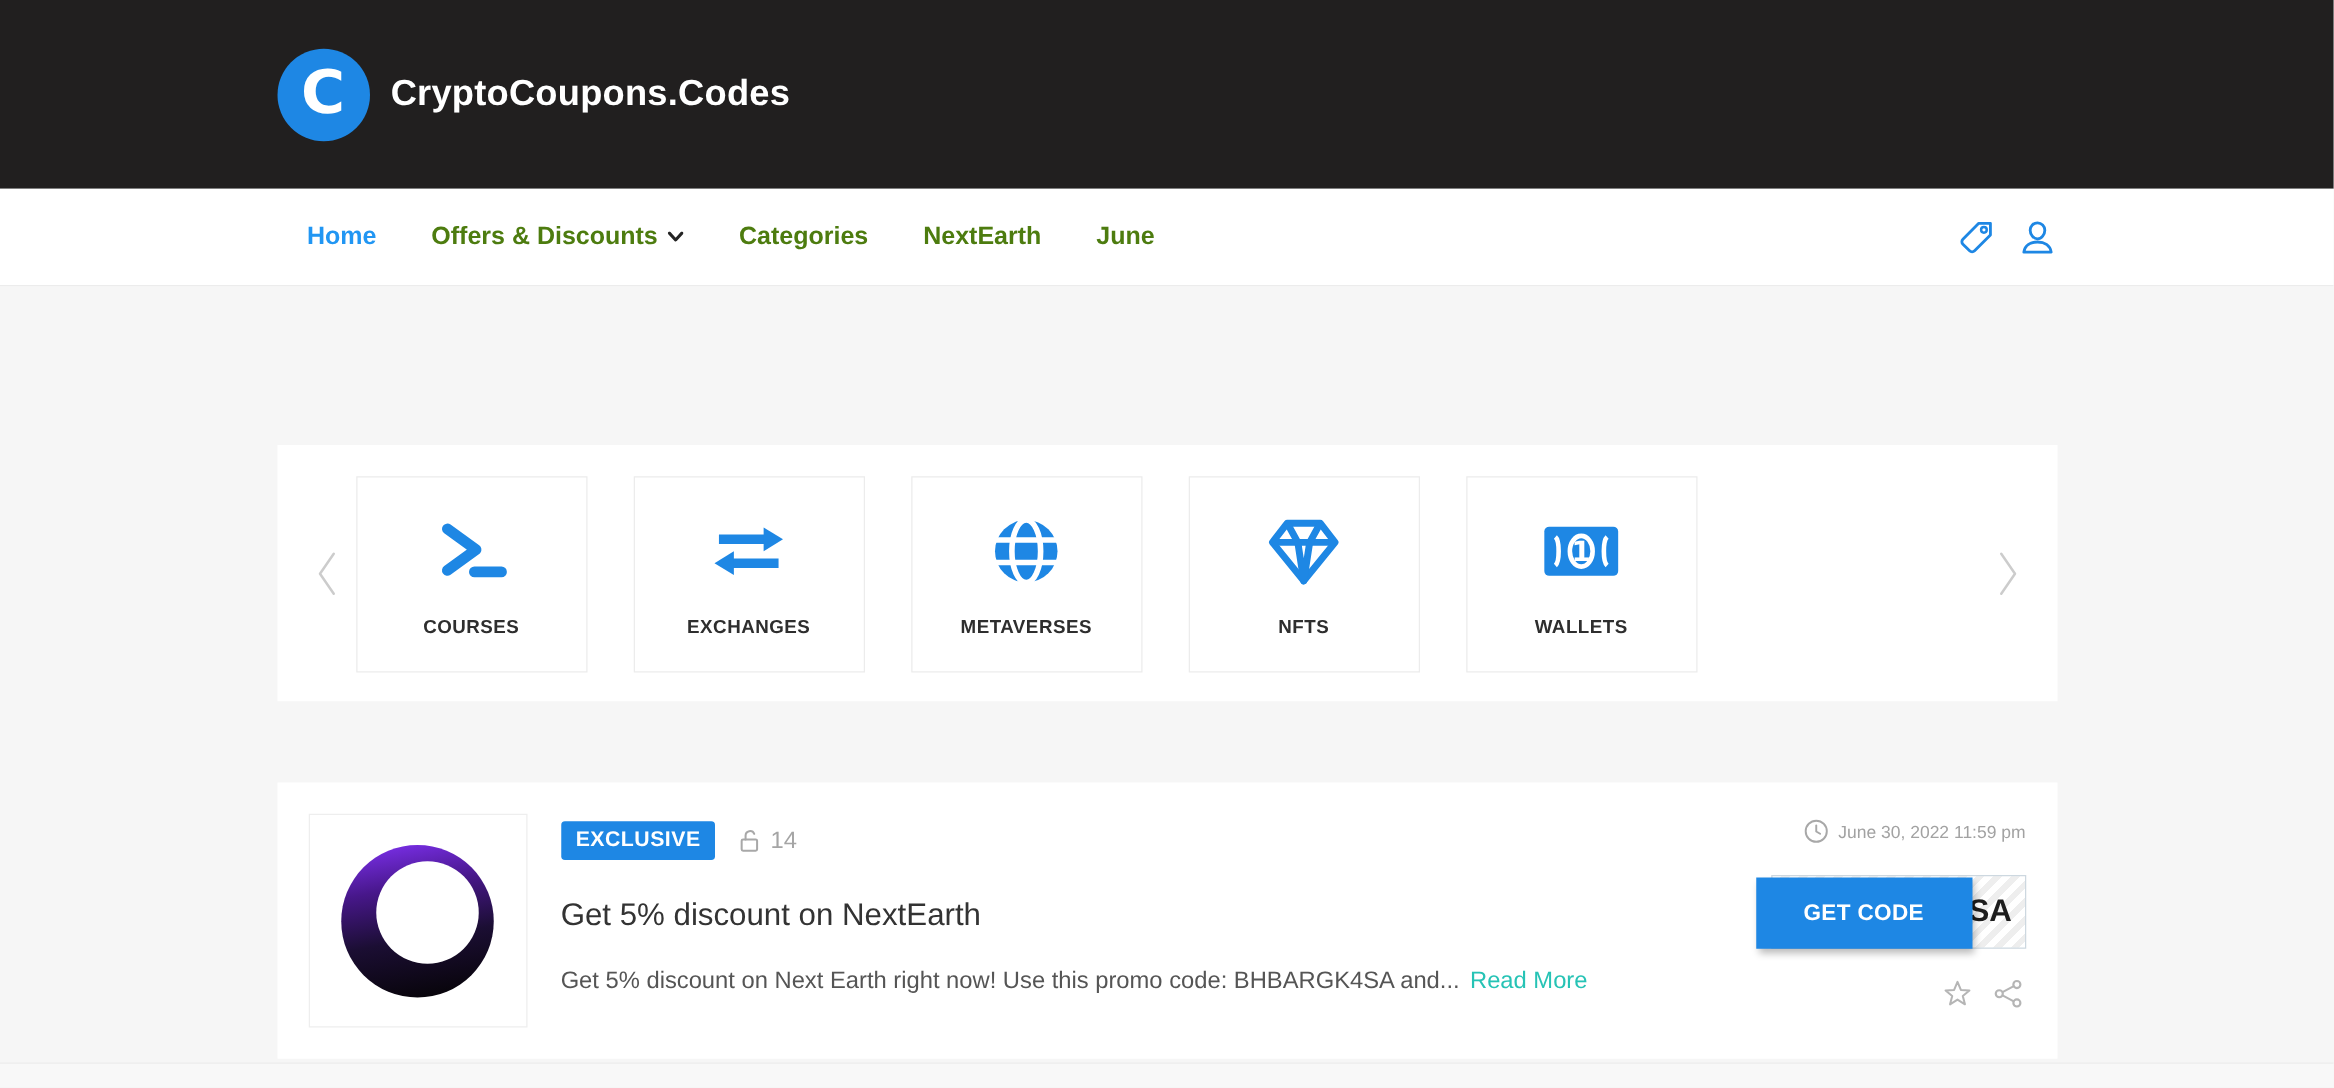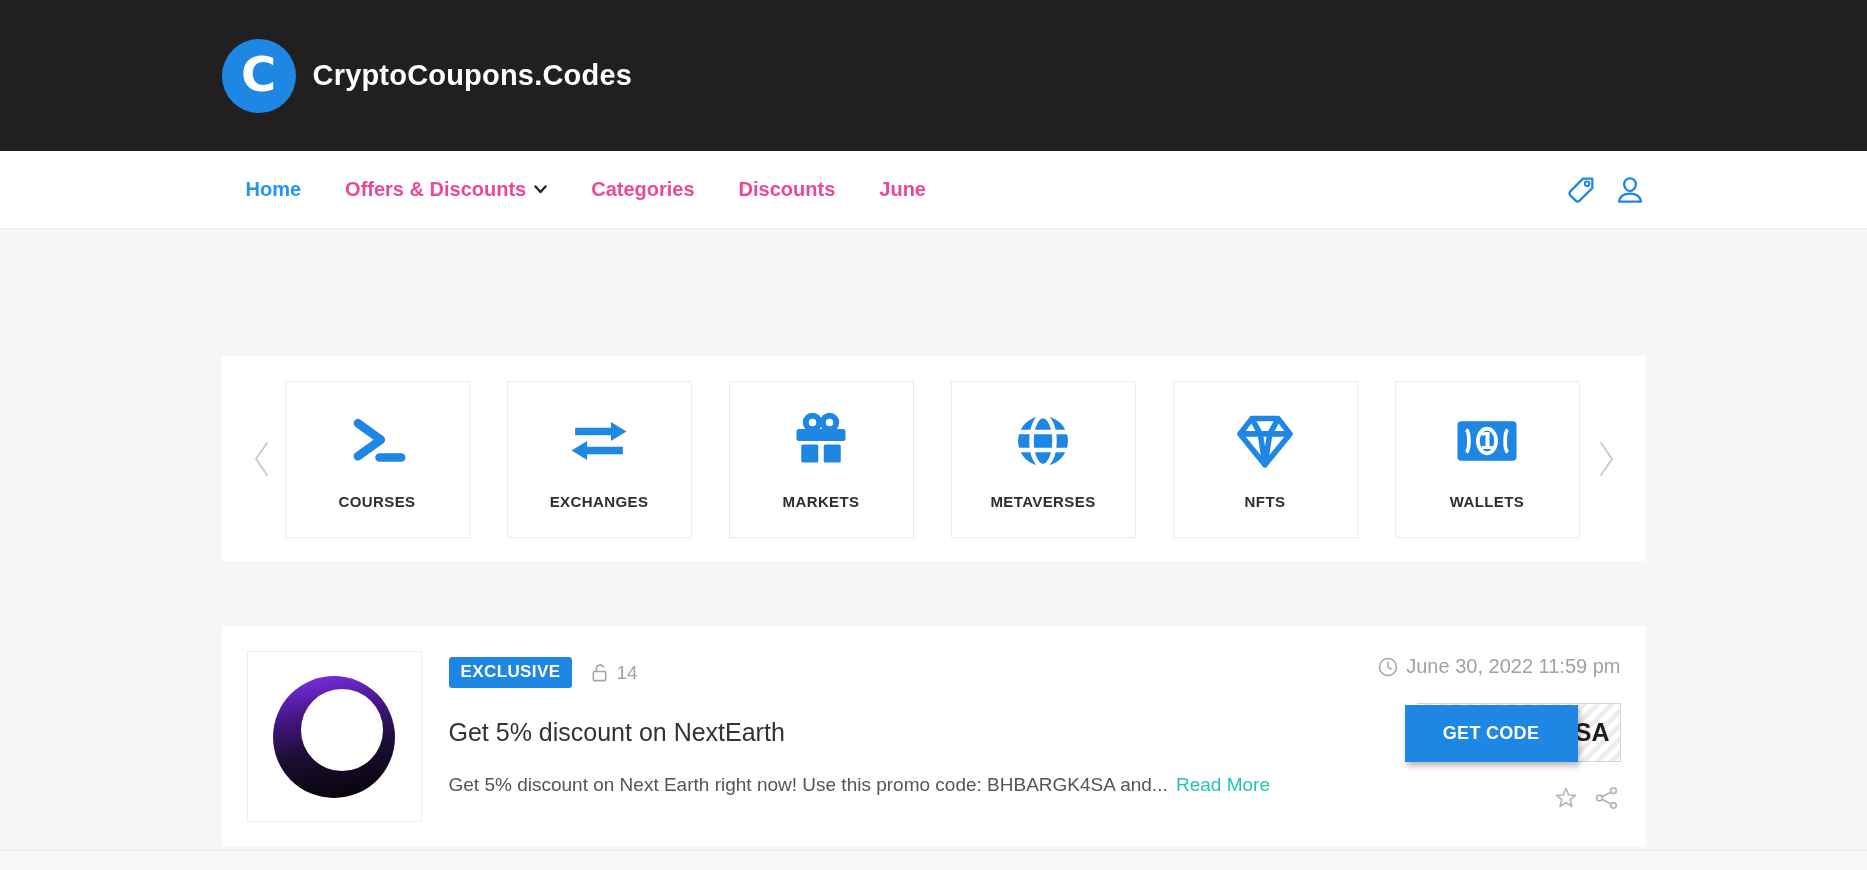--- a/index.html
+++ b/index.html
@@ -21,21 +21,21 @@
     display:flex; align-items:center; justify-content:center;
     color:#fff; font-size:48px; font-weight:bold; font-family:"DejaVu Sans",sans-serif;
     padding-bottom:4px;
   }
   .site-title { color:#fff; font-size:29px; font-weight:bold; letter-spacing:.2px; }
 
   
   .main-nav { height:78px; background:#fff; border-bottom:1px solid #ececec; }
   .nav-inner { display:flex; align-items:center; height:100%; }
   .nav-items { display:flex; align-items:center; gap:44px;padding-left:24px; }
-  .nav-item { font-size:20px; font-weight:600; color:#ec4899; cursor:pointer; display:flex; align-items:center; gap:8px; text-decoration:none; }
+  .nav-item { font-size:20px; font-weight:600; color:#4d7c0f; cursor:pointer; display:flex; align-items:center; gap:8px; text-decoration:none; }
   .nav-item.active { color:#2196f3; }
   .nav-icons { margin-left:auto; display:flex; align-items:center; gap:17px; }
   .nav-icons span { display:inline-flex; cursor:pointer; }
 
   
   .panel {
     margin-top:127px; background:#fff; position:relative;
     padding:25px 0 23px; height:205px;
   }
   .cards { display:flex; gap:37px; padding-left:63px; }
@@ -70,21 +70,21 @@
   .badge {
     background:#1e87e4; color:#fff; font-size:17px; font-weight:bold;
     padding:5px 12px 6px; border-radius:3px; letter-spacing:.4px;
   }
   .uses { display:flex; align-items:center; gap:7px; color:#a5a5a5; font-size:19px; }
   .coupon-title { margin:30px 0 0; font-size:25px; font-weight:normal; color:#333; }
   .coupon-desc { margin:27px 0 0; font-size:19px; color:#555; }
   .read-more { color:#26c3b5; cursor:pointer; text-decoration:none; margin-left:3px; }
 
   .coupon-right { width:242px; flex:0 0 auto; display:flex; flex-direction:column; align-items:flex-end; padding-top:4px; }
-  .date-row { display:flex; align-items:center; gap:8px; color:#a2a2a2; font-size:20px; white-space:nowrap; }
+  .date-row { display:flex; align-items:center; gap:8px; color:#a2a2a2; font-size:14px; white-space:nowrap; }
   .getcode-widget { position:relative; width:216px; height:60px; margin-top:25px; }
   .code-strip {
     position:absolute; left:12px; right:0; top:0; bottom:1px;
     background:repeating-linear-gradient(135deg,#ffffff 0 5px,#eeeeee 5px 10px);
     border:1px solid #cdd8e0;
     display:flex; align-items:center; justify-content:flex-end;
     padding-right:10px; font-size:25px; font-weight:bold; color:#1d1d1d;
   }
   .getcode-btn {
     position:absolute; left:0; top:2px; width:173px; height:57px;
@@ -118,21 +118,21 @@
   <div class="container nav-inner">
     <div class="nav-items">
       <a class="nav-item active">Home</a>
       <a class="nav-item">
         <span>Offers &amp; Discounts</span>
         <svg width="13" height="9" viewBox="0 0 13 9">
             <polyline points="1.5,1.5 6.5,7 11.5,1.5" fill="none" stroke="#242424" stroke-width="2.4" stroke-linecap="round" stroke-linejoin="round"></polyline>
           </svg>
       </a>
       <a class="nav-item">Categories</a>
-      <a class="nav-item">Discounts</a>
+      <a class="nav-item">NextEarth</a>
       <a class="nav-item">June</a>
     </div>
     <div class="nav-icons">
       <span>
         <svg width="32" height="32" viewBox="0 0 24 24">
             <path d="M20.5 3.5h-7L4 13a2.1 2.1 0 0 0 0 3l4 4a2.1 2.1 0 0 0 3 0l9.5-9.5v-7z" fill="none" stroke="#1e87e4" stroke-width="1.7" stroke-linejoin="round"></path>
             <circle cx="16.6" cy="7.4" r="1.7" fill="none" stroke="#1e87e4" stroke-width="1.5"></circle>
           </svg>
       </span>
       <span>
@@ -169,32 +169,20 @@
           <svg width="62" height="44" viewBox="0 0 26 18">
               <line x1="3" y1="5" x2="18.5" y2="5" stroke="#1e87e4" stroke-width="3.2"></line>
               <polygon points="18,1 24.5,5 18,9" fill="#1e87e4"></polygon>
               <line x1="23" y1="13" x2="7.5" y2="13" stroke="#1e87e4" stroke-width="3.2"></line>
               <polygon points="8,9 1.5,13 8,17" fill="#1e87e4"></polygon>
             </svg>
         </span>
         <span class="cat-label">EXCHANGES</span>
       </div>
 
-      <div class="cat-card">
-        <span class="cat-icon">
-          <svg width="60" height="60" viewBox="0 0 24 24">
-              <circle cx="8.6" cy="4.6" r="2.7" fill="none" stroke="#1e87e4" stroke-width="2.4"></circle>
-              <circle cx="15.4" cy="4.6" r="2.7" fill="none" stroke="#1e87e4" stroke-width="2.4"></circle>
-              <rect x="2.2" y="7.2" width="19.6" height="4.8" rx="1" fill="#1e87e4"></rect>
-              <rect x="4.1" y="13.4" width="6.8" height="7.2" rx="0.6" fill="#1e87e4"></rect>
-              <rect x="13.1" y="13.4" width="6.8" height="7.2" rx="0.6" fill="#1e87e4"></rect>
-            </svg>
-        </span>
-        <span class="cat-label">MARKETS</span>
-      </div>
 
       <div class="cat-card">
         <span class="cat-icon">
           <svg width="60" height="60" viewBox="0 0 24 24">
               <circle cx="12" cy="12" r="10" fill="#1e87e4"></circle>
               <ellipse cx="12" cy="12" rx="4.6" ry="10" fill="none" stroke="#ffffff" stroke-width="1.8"></ellipse>
               <line x1="2" y1="8.4" x2="22" y2="8.4" stroke="#ffffff" stroke-width="1.8"></line>
               <line x1="2" y1="15.6" x2="22" y2="15.6" stroke="#ffffff" stroke-width="1.8"></line>
             </svg>
         </span>

